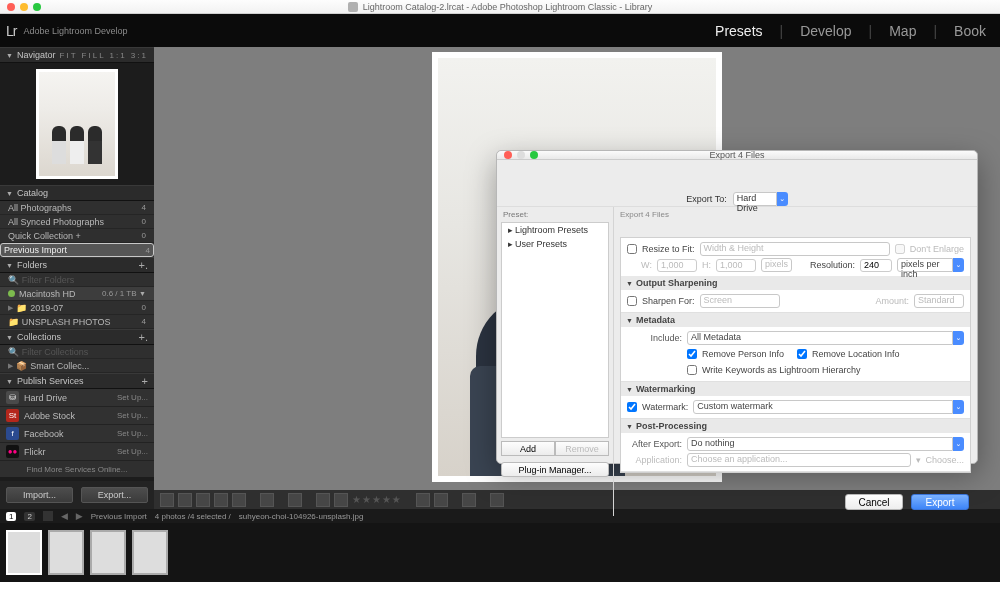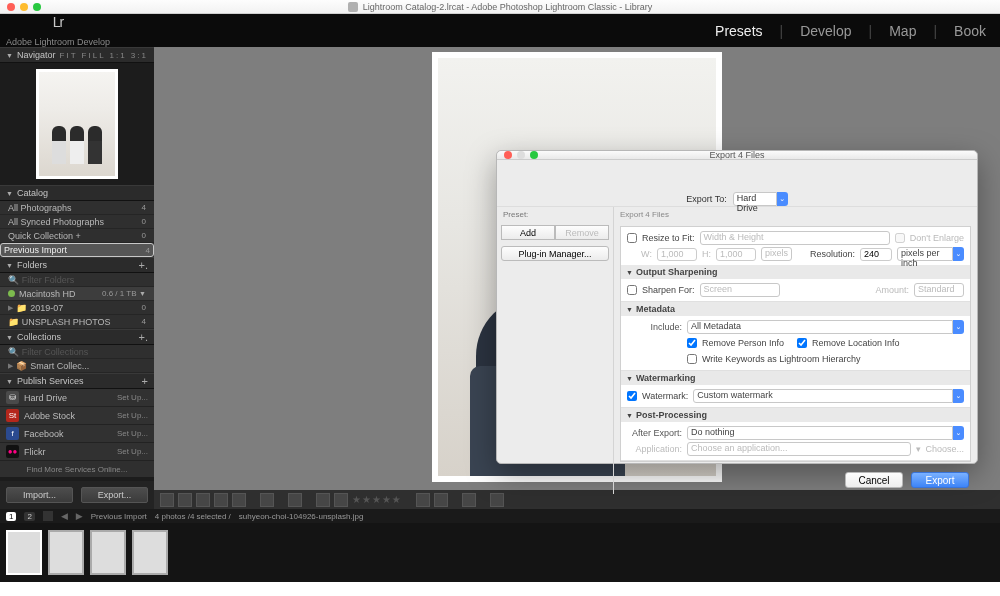--- a/index.html
+++ b/index.html
@@ -6,21 +6,21 @@
   body{width:1000px;height:596px;background:#fff;overflow:hidden;font-size:10px;}
   
   .mac-title{height:14px;background:linear-gradient(#fdfdfd,#f2f2f2);display:flex;align-items:center;position:relative;border-bottom:1px solid #d0d0d0;}
   .mac-dots{display:flex;gap:5px;margin-left:7px;}
   .mac-dots span{width:8px;height:8px;border-radius:50%;}
   .dot-r{background:#ff5f57;} .dot-y{background:#febc2e;} .dot-g{background:#28c840;}
   .mac-title-text{position:absolute;left:0;right:0;text-align:center;font-size:9px;color:#666;display:flex;justify-content:center;gap:5px;}
   .mac-title-text .icn{width:10px;height:10px;background:#b0b0b0;border-radius:2px;display:inline-block;}
   
   .lr-top{height:33px;background:#0b0b0b;display:flex;align-items:center;color:#777;}
-  .lr-logo{display:flex;align-items:center;margin-left:6px;gap:7px;flex-direction:column;}
+  .lr-logo{display:flex;align-items:center;margin-left:6px;gap:7px;}
   .lr-logo-txt{font-size:14px;color:#c9c9c9;letter-spacing:-1px;}
   .lr-logo-sub{font-size:9px;color:#8b8b8b;}
   .lr-modules{margin-left:auto;display:flex;gap:17px;padding-right:14px;font-size:14px;}
   .lr-modules span{color:#999;}
   .lr-modules span.active{color:#eee;font-weight:500;}
   .lr-modules .sep{color:#444;}
   
   .main{display:flex;height:462px;}
   .left{width:154px;background:#1c1c1c;color:#bcbcbc;display:flex;flex-direction:column;overflow:hidden;}
   .panel-header{height:16px;background:#2b2b2b;display:flex;align-items:center;padding:0 6px;font-size:9px;color:#c5c5c5;border-top:1px solid #393939;border-bottom:1px solid #111;}
@@ -82,21 +82,21 @@
   .dlg-left .preset-lbl{font-size:8px;color:#777;padding:3px 6px;}
   .dlg-preset{border:1px solid #ccc;background:#fff;margin:0 4px;height:216px;font-size:9px;}
   .dlg-preset div{padding:2px 6px;}
   .dlg-left-btns{display:flex;margin:3px 4px;gap:0;}
   .dlg-left-btns button{flex:1;height:15px;font-size:9px;border:1px solid #bbb;background:linear-gradient(#fdfdfd,#ececec);}
   .dlg-left-btns button:last-child{color:#bbb;}
   .plugin-row{padding:3px 4px;}
   .plugin-row button{width:100%;height:15px;font-size:9px;border:1px solid #bbb;background:linear-gradient(#fdfdfd,#ececec);border-radius:3px;}
   .dlg-right{flex:1;display:flex;flex-direction:column;}
   .dlg-right-head{font-size:8px;color:#888;padding:3px 6px;}
-  .dlg-scroll{border:1px solid #d0d0d0;margin:4px 6px;flex:1;background:#fff;overflow:hidden;}
+  .dlg-scroll{border:1px solid #d0d0d0;margin:15px 6px;flex:1;background:#fff;overflow:hidden;}
   .sec{border-bottom:1px solid #e0e0e0;}
   .sec-head{background:#e9e9e9;height:14px;display:flex;align-items:center;padding:0 5px;font-size:9px;color:#444;font-weight:bold;}
   .sec-head .tri{margin-right:3px;font-size:7px;}
   .sec-body{padding:3px 6px;font-size:9px;color:#444;}
   .frm-row{display:flex;align-items:center;gap:5px;height:16px;}
   .frm-row.lbl-right label.k{width:55px;text-align:right;color:#555;}
   .frm-row input[type=text]{height:13px;font-size:9px;border:1px solid #ccc;border-radius:3px;padding:0 3px;width:40px;background:#fff;}
   .frm-row input.ghost{color:#bbb;}
   .sel{height:14px;border:1px solid #c8c8c8;border-radius:3px;font-size:9px;background:#fff;padding:0 3px;}
   .sel-combo{display:inline-flex;align-items:center;}
@@ -302,20 +302,24 @@
   <div class="dlg-export-to">
     <span>Export To:</span>
     <span class="sel-combo">
       <span class="sel" style="width:44px">Hard Drive</span>
       <span class="blue-arr">⌄</span>
     </span>
   </div>
   <div class="dlg-body">
     <div class="dlg-left">
       <div class="preset-lbl">Preset:</div>
+      <div class="dlg-preset">
+        <div>▸ <span>Lightroom Presets</span></div>
+        <div>▸ <span>User Presets</span></div>
+      </div>
       <div class="dlg-left-btns">
         <button>Add</button>
         <button>Remove</button>
       </div>
       <div class="plugin-row"><button>Plug-in Manager...</button></div>
     </div>
     <div class="dlg-right">
       <div class="dlg-right-head">Export 4 Files</div>
       <div class="dlg-scroll">
 

